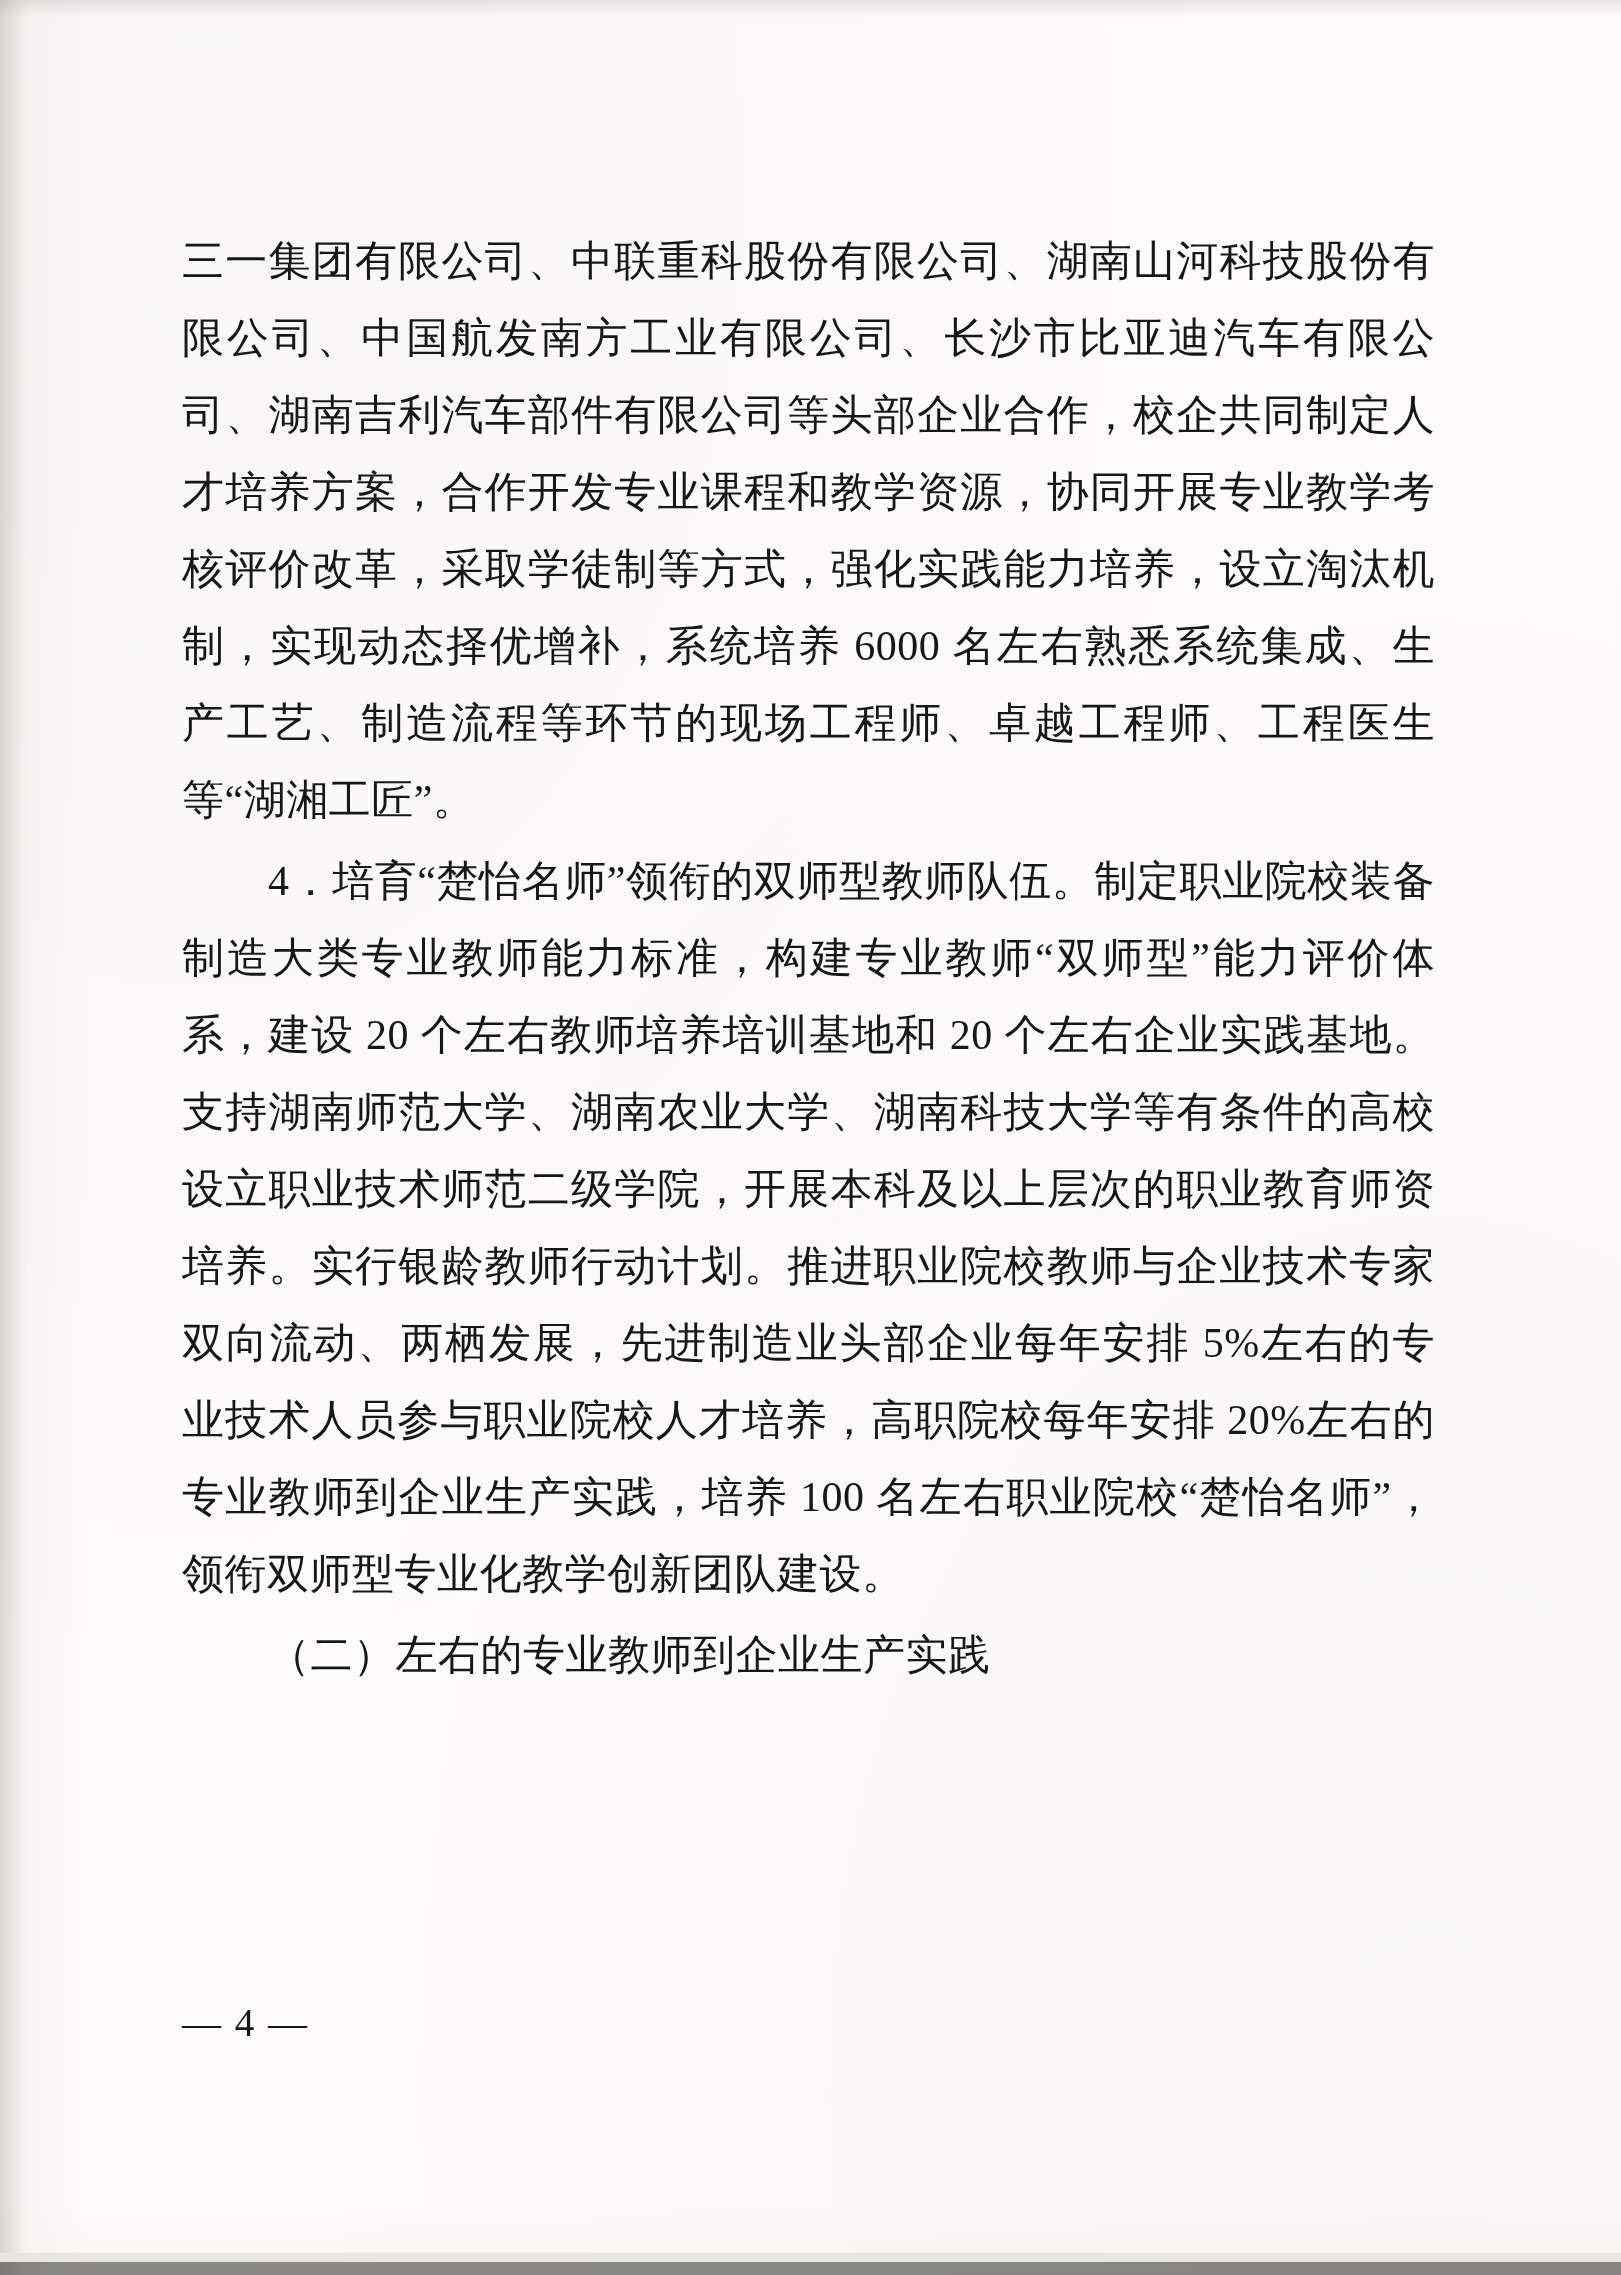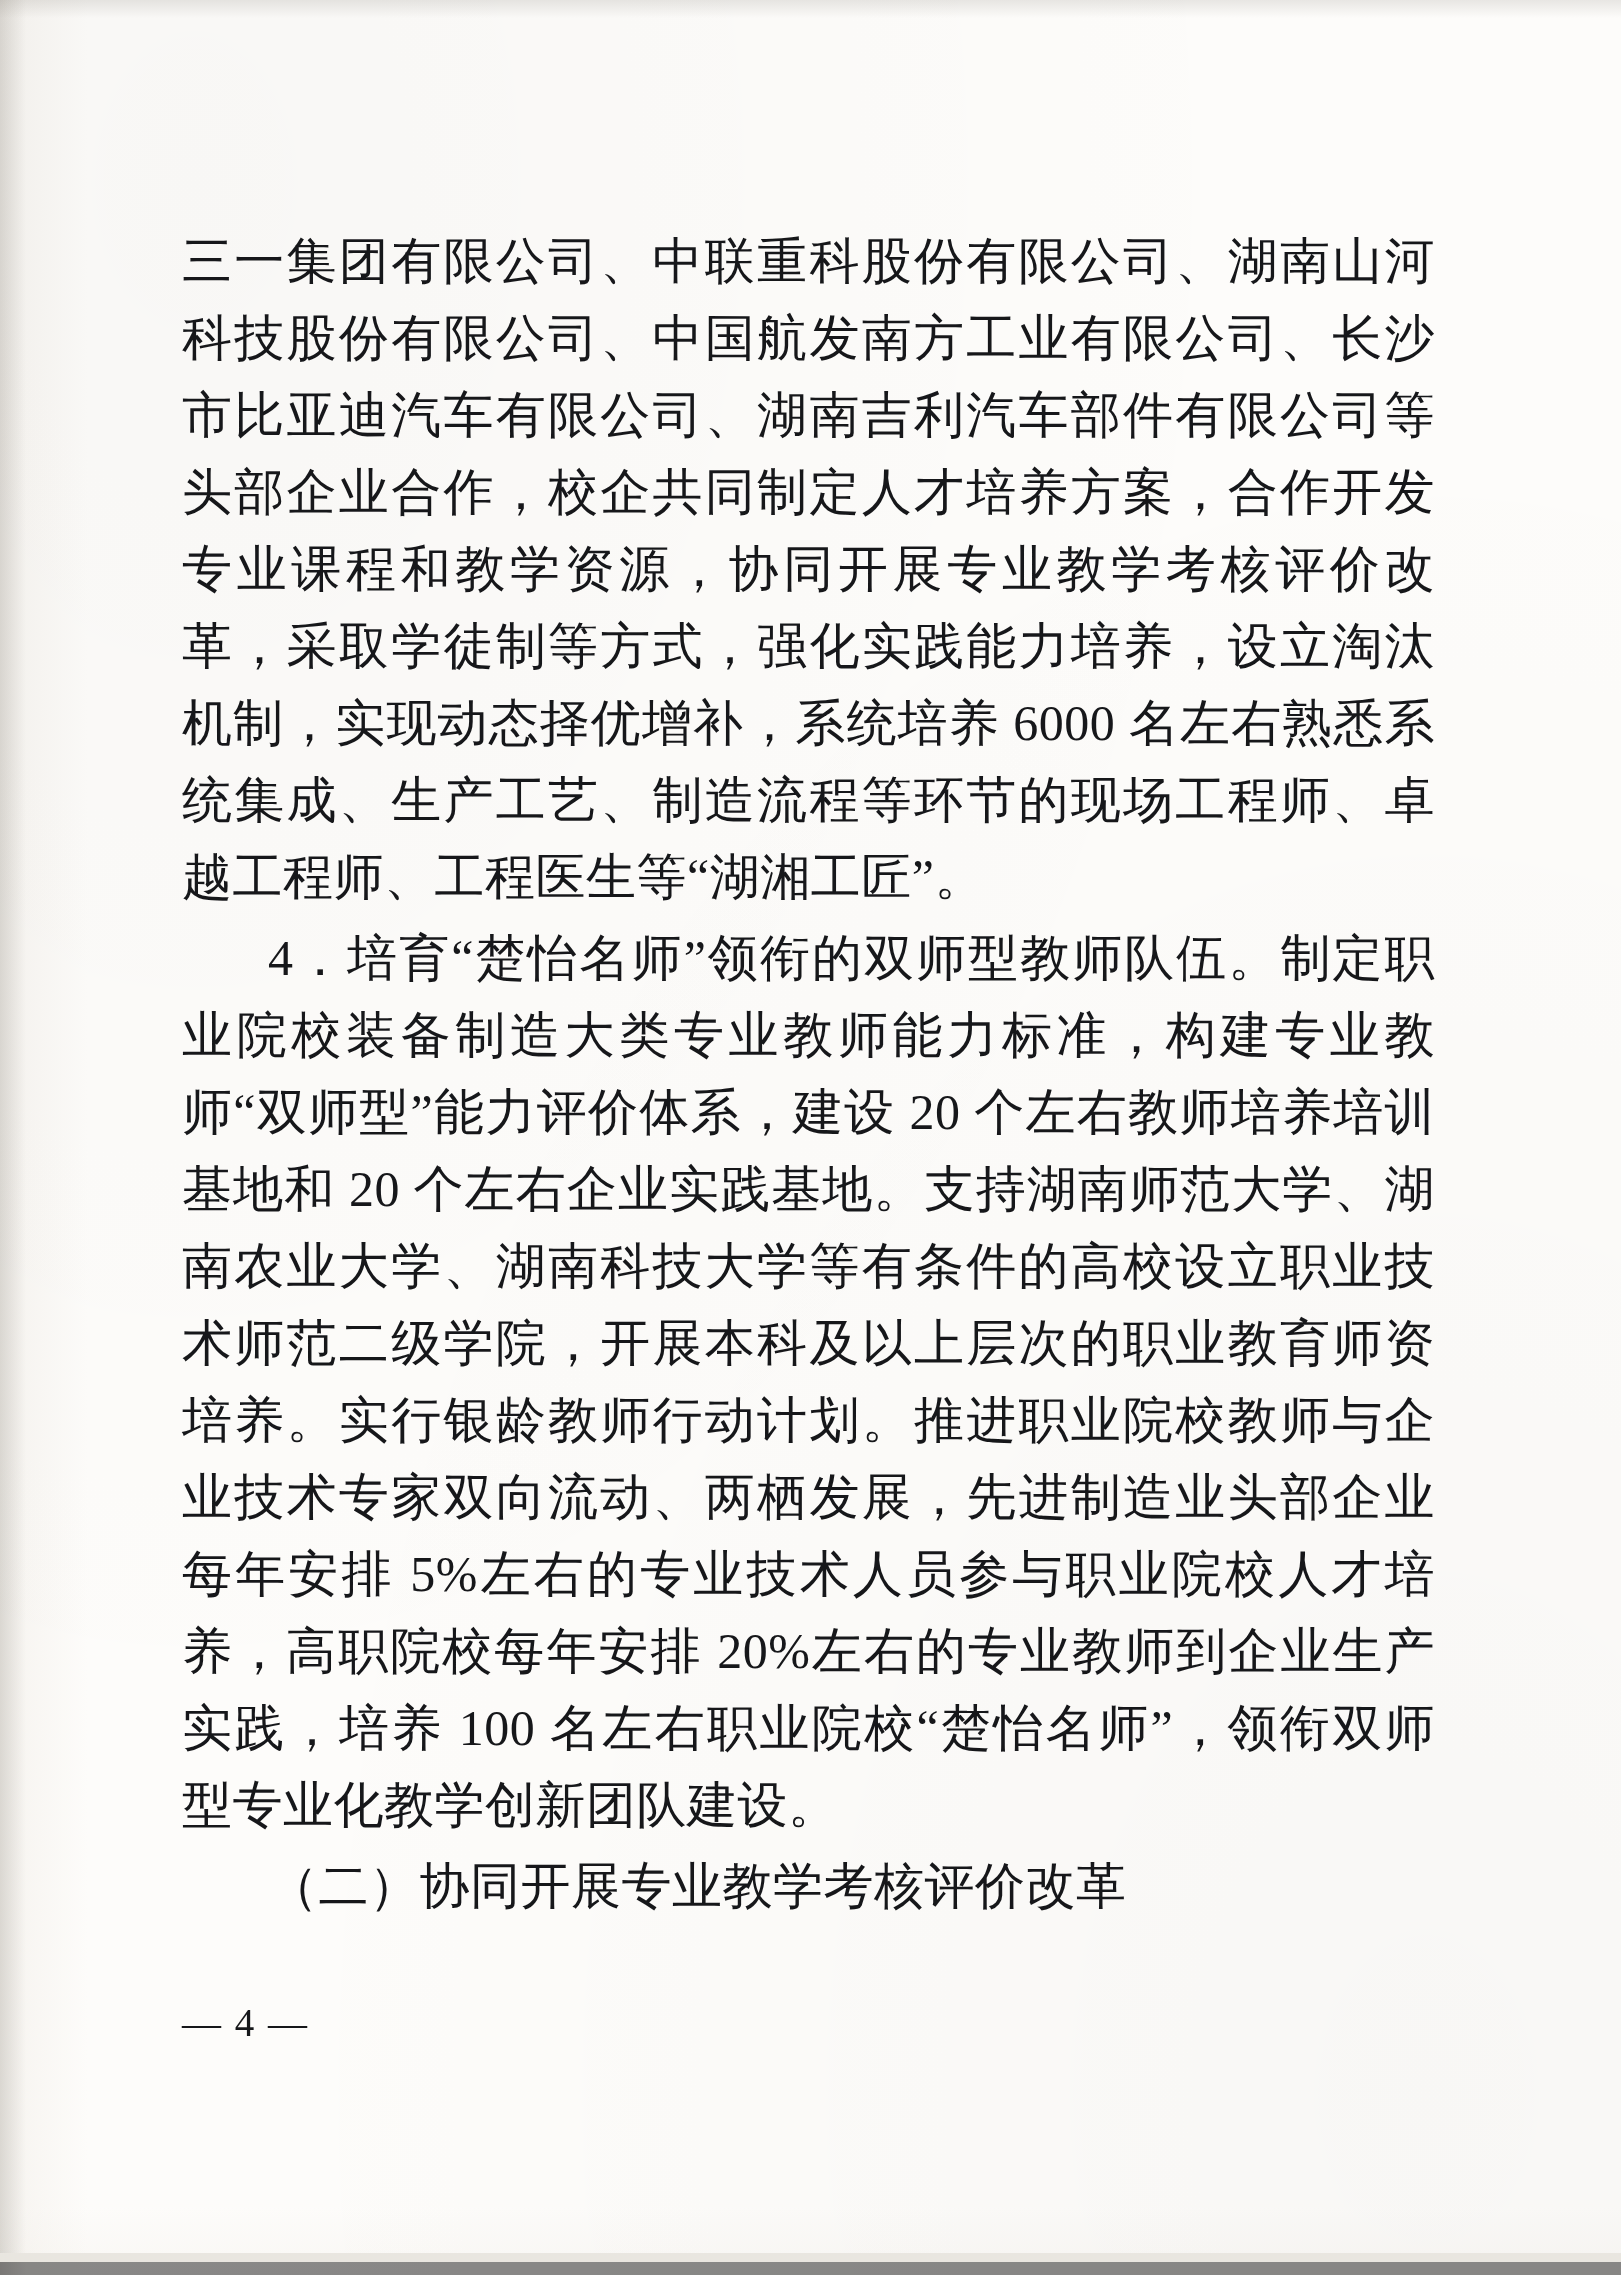--- a/index.html
+++ b/index.html
@@ -34,21 +34,21 @@
       radial-gradient(ellipse at 88% 92%, rgba(0,0,0,0.02), rgba(0,0,0,0) 60%);
   }
   .content {
     position: absolute;
     left: 182px;
     top: 223px;
     width: 1253px;
   }
   p {
     margin: 0 0 3.9px 0;
-    font-size: 50px;
+    font-size: 42px;
     line-height: 77px;
     color: #16171a;
     text-align: justify;
     text-justify: inter-ideograph;
     letter-spacing: 0.5px;
     font-family: "Liberation Serif", "DejaVu Serif", serif;
   }
   p.indent {
     text-indent: 86px;
   }
@@ -102,21 +102,21 @@
 <body>
 
 <div class="page">
   <div class="paper-texture"></div>
   <div class="edge-shadow-left"></div>
   <div class="edge-shadow-top"></div>
 
   <div class="content">
     <p>三一集团有限公司、中联重科股份有限公司、湖南山河科技股份有限公司、中国航发南方工业有限公司、长沙市比亚迪汽车有限公司、湖南吉利汽车部件有限公司等头部企业合作，校企共同制定人才培养方案，合作开发专业课程和教学资源，协同开展专业教学考核评价改革，采取学徒制等方式，强化实践能力培养，设立淘汰机制，实现动态择优增补，系统培养 6000 名左右熟悉系统集成、生产工艺、制造流程等环节的现场工程师、卓越工程师、工程医生等“湖湘工匠”。</p>
     <p class="indent">4．培育“楚怡名师”领衔的双师型教师队伍。制定职业院校装备制造大类专业教师能力标准，构建专业教师“双师型”能力评价体系，建设 20 个左右教师培养培训基地和 20 个左右企业实践基地。支持湖南师范大学、湖南农业大学、湖南科技大学等有条件的高校设立职业技术师范二级学院，开展本科及以上层次的职业教育师资培养。实行银龄教师行动计划。推进职业院校教师与企业技术专家双向流动、两栖发展，先进制造业头部企业每年安排 5%左右的专业技术人员参与职业院校人才培养，高职院校每年安排 20%左右的专业教师到企业生产实践，培养 100 名左右职业院校“楚怡名师”，领衔双师型专业化教学创新团队建设。</p>
-    <p class="indent">（二）协同开展专业教学考核评价改革</p>
+    <p class="indent">（二）左右的专业教师到企业生产实践</p>
   </div>
 
   <div class="footer">— 4 —</div>
 
   <div class="bottom-strip-light"></div>
   <div class="bottom-strip"></div>
 </div>
 
 
 </body></html>

